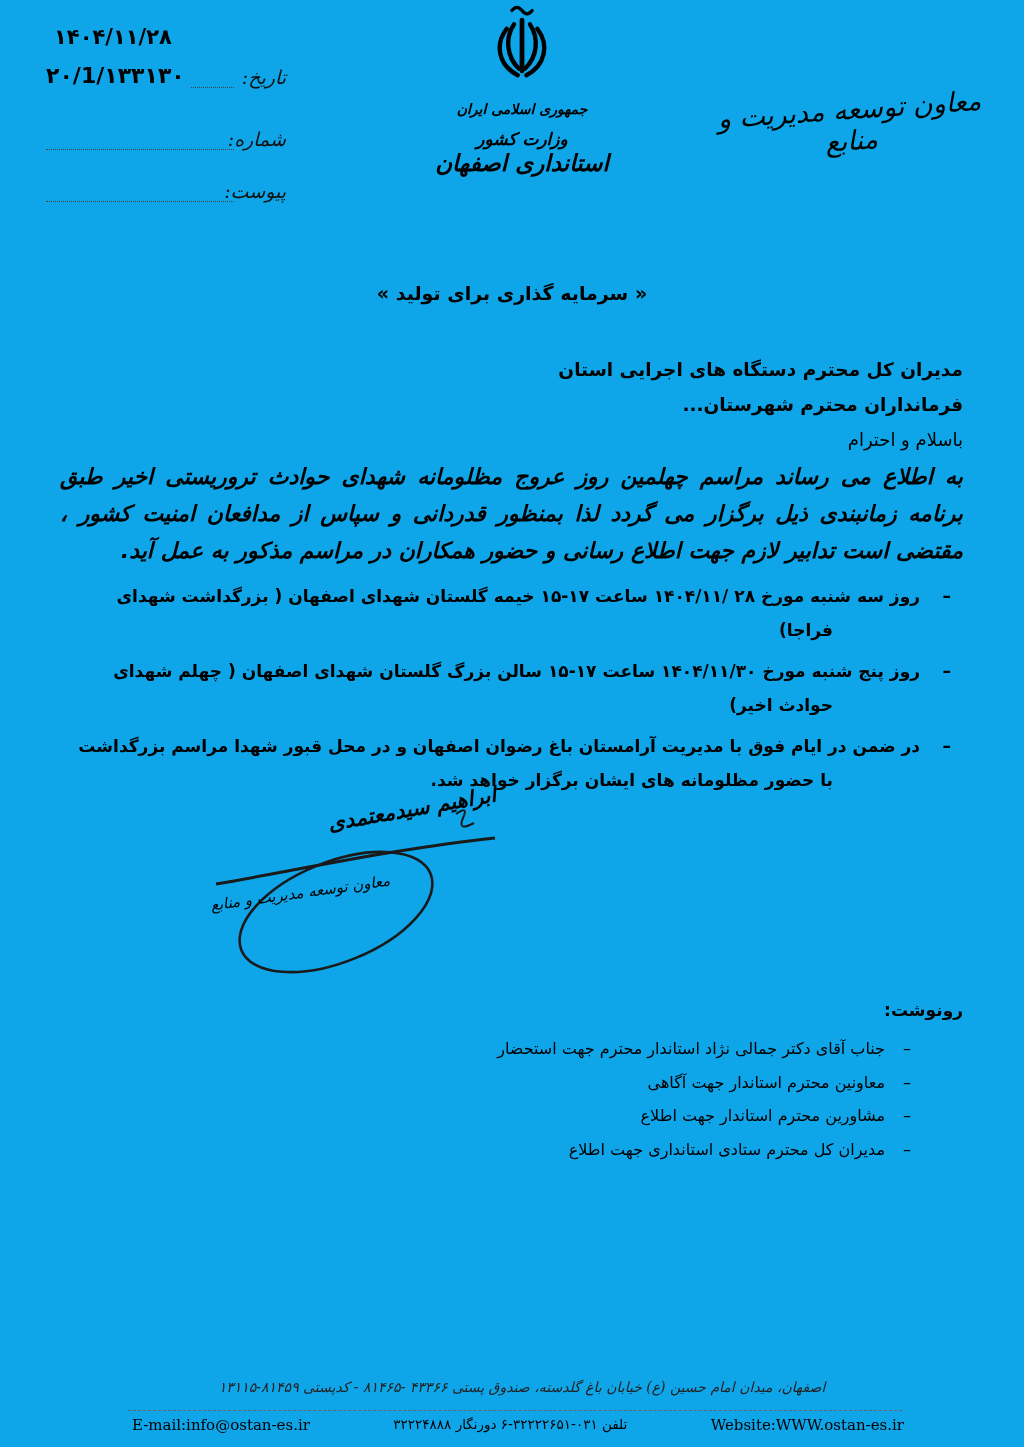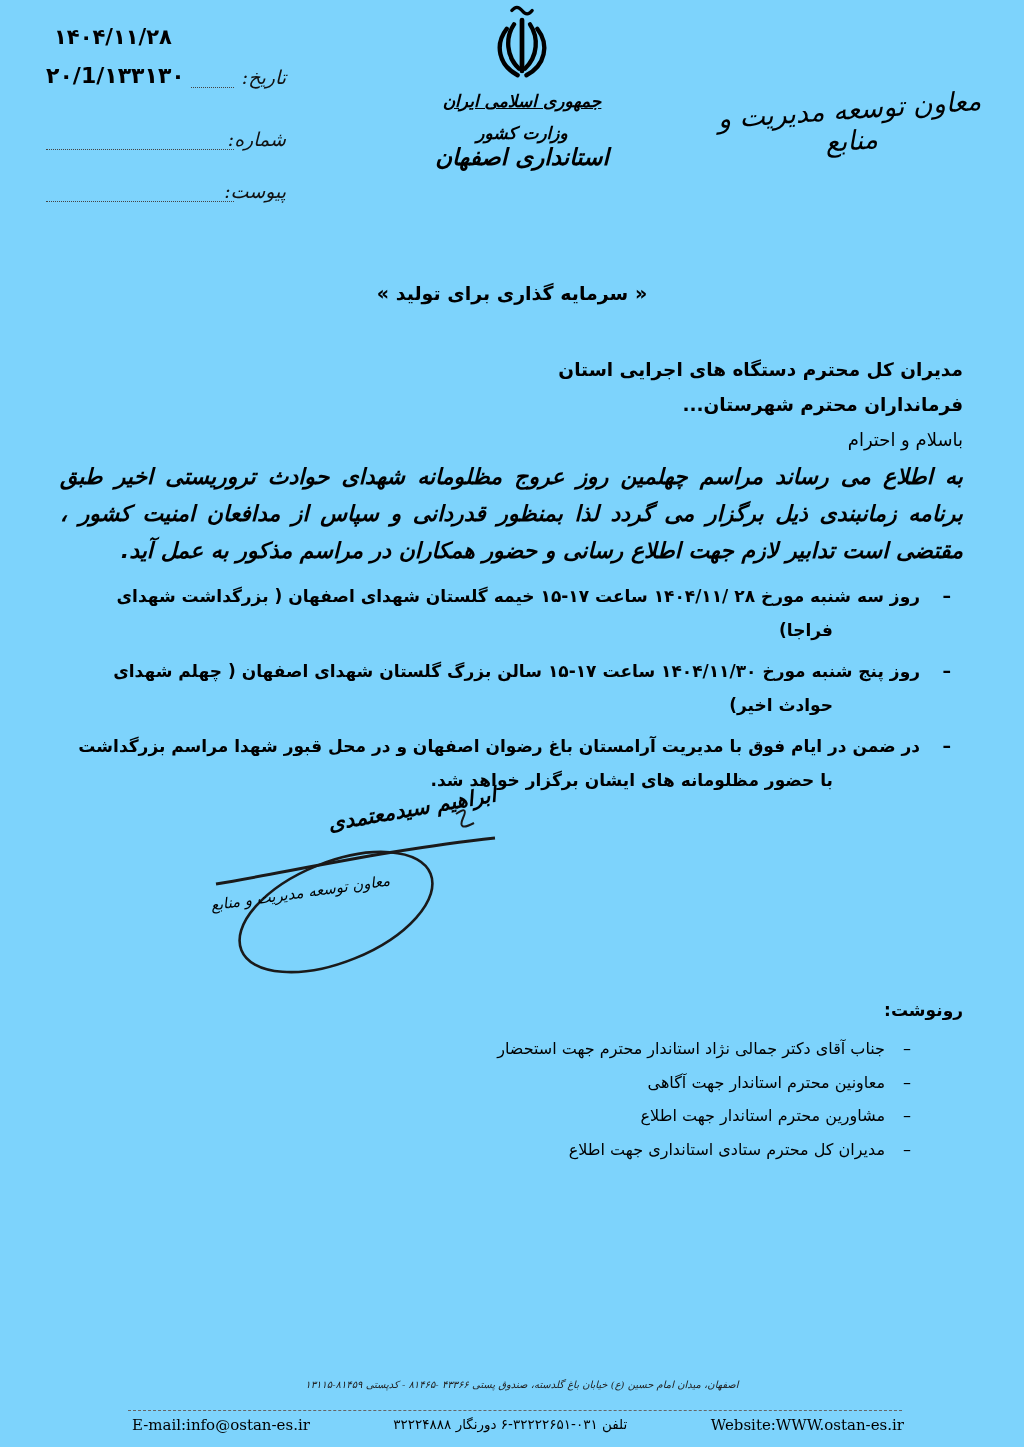--- a/index.html
+++ b/index.html
@@ -1,36 +1,36 @@
 <!DOCTYPE html>
 <html dir="rtl" lang="fa"><head>
 <meta charset="utf-8">
 <style>
   html,body{margin:0;padding:0;background:#fff;}
-  .page{position:relative;width:1024px;height:1447px;background:#7dd3fc;overflow:hidden;
+  .page{position:relative;width:1024px;height:1447px;background:#0ea5e9;overflow:hidden;
         direction:rtl;color:#000;font-family:"DejaVu Sans",sans-serif;}
 
   
   .hdr-left{position:absolute;top:0;left:46px;width:240px;height:225px;}
   .stamp-date{position:absolute;top:25px;left:8px;font-size:21px;font-weight:bold;letter-spacing:1.5px;}
   .hl-row{position:absolute;left:0;right:0;display:flex;align-items:flex-end;gap:6px;}
   .row-date{top:63px;}
   .row-num{top:128px;}
   .row-att{top:180px;}
   .script-label{font-family:"DejaVu Serif",serif;font-style:italic;font-size:19px;color:#111;
                 width:46px;flex:0 0 auto;}
   .leader{flex:1;border-bottom:1.6px dotted #444;height:13px;}
   .leader-short{max-width:70px;margin-right:0;}
   .stamp-num{font-size:22px;font-weight:bold;letter-spacing:1px;flex:0 0 auto;}
 
   
   .hdr-center{position:absolute;top:4px;left:352px;width:340px;text-align:center;}
   .emblem{display:inline-block;}
   .lh{font-family:"DejaVu Serif",serif;font-style:italic;font-weight:600;color:#000;}
-  .lh-country{font-size:17px;margin-top:3px;text-decoration:underline;}
+  .lh-country{font-size:14px;margin-top:13px;}
   .lh-ministry{font-size:17px;margin-top:12px;}
   .lh-org{font-size:23px;margin-top:0;}
 
   
   .hdr-right{position:absolute;top:94px;right:16px;width:315px;text-align:center;
              font-family:"DejaVu Serif",serif;font-style:italic;font-size:27px;
              transform:rotate(-4deg);}
 
   
   .slogan{position:absolute;top:282px;left:0;right:0;text-align:center;
@@ -57,21 +57,21 @@
 
   
   .cc-block{position:absolute;top:1000px;left:60px;right:61px;}
   .cc-label{font-size:17px;font-weight:700;}
   .cc-block ul{margin:12px 0 0;padding:0;list-style:none;}
   .cc-block li{position:relative;padding-right:78px;font-size:16px;line-height:33.5px;}
   .cc-block .dash{position:absolute;right:52px;top:0;}
 
   
   .f-address{position:absolute;top:1379px;left:0;right:0;text-align:center;
-             font-family:"DejaVu Serif",serif;font-style:italic;font-size:10px;color:#222;padding-left:20px;}
+             font-family:"DejaVu Serif",serif;font-style:italic;font-size:14px;color:#222;padding-left:20px;}
   .f-rule{position:absolute;top:1410px;left:128px;right:122px;border-top:1.4px dashed #666;height:0;}
   .f-contacts{position:absolute;top:1416px;left:132px;right:120px;display:flex;
               justify-content:space-between;direction:ltr;}
   .f-email,.f-site{font-family:"DejaVu Serif",serif;font-size:15px;direction:ltr;}
   .f-phone{direction:rtl;font-size:13.5px;}
 </style>
 </head>
 <body>
 
 <div class="page">

